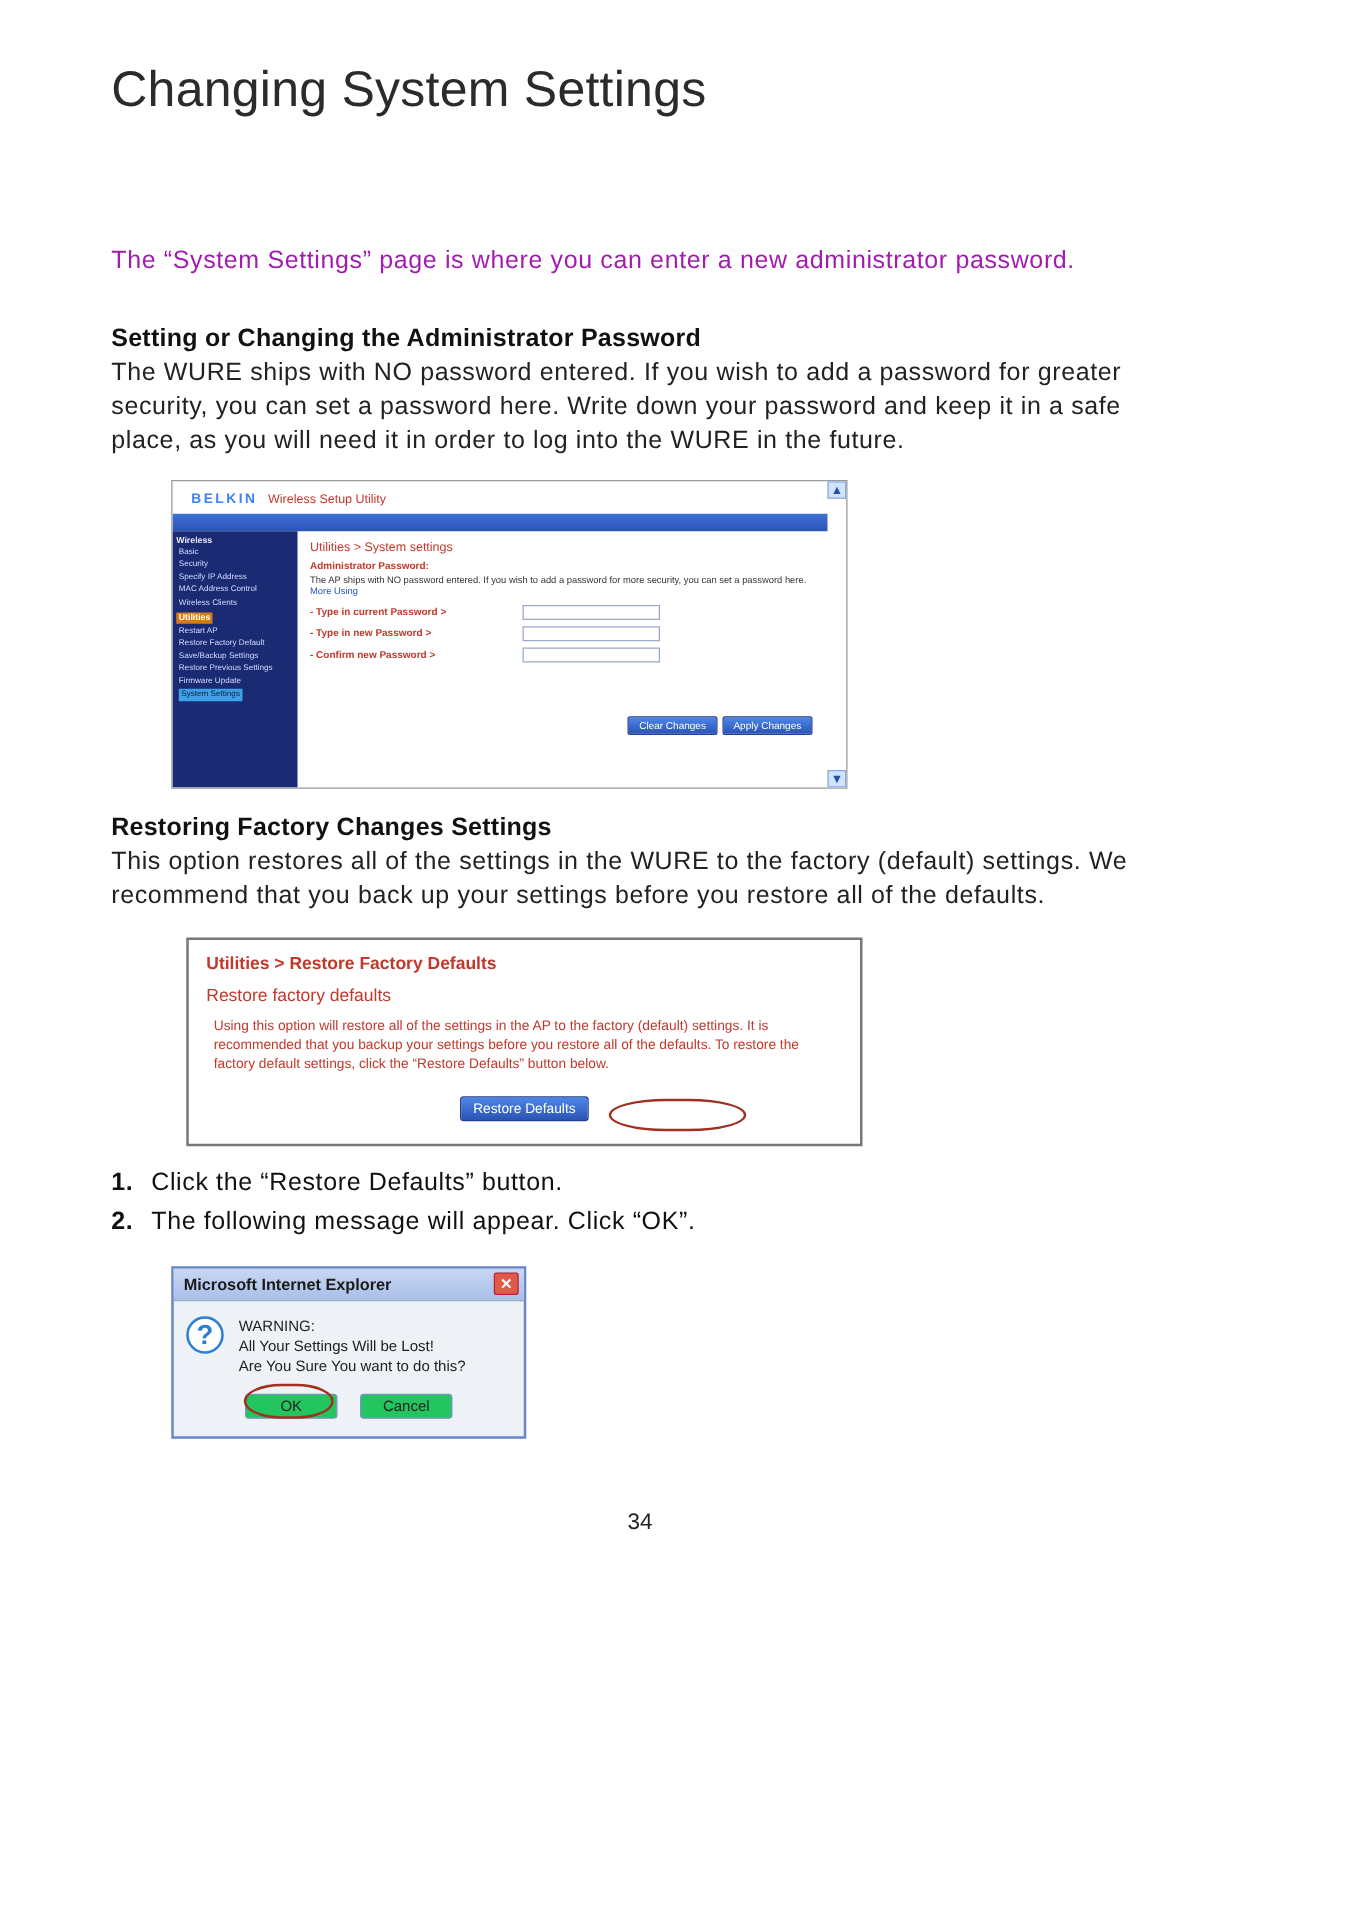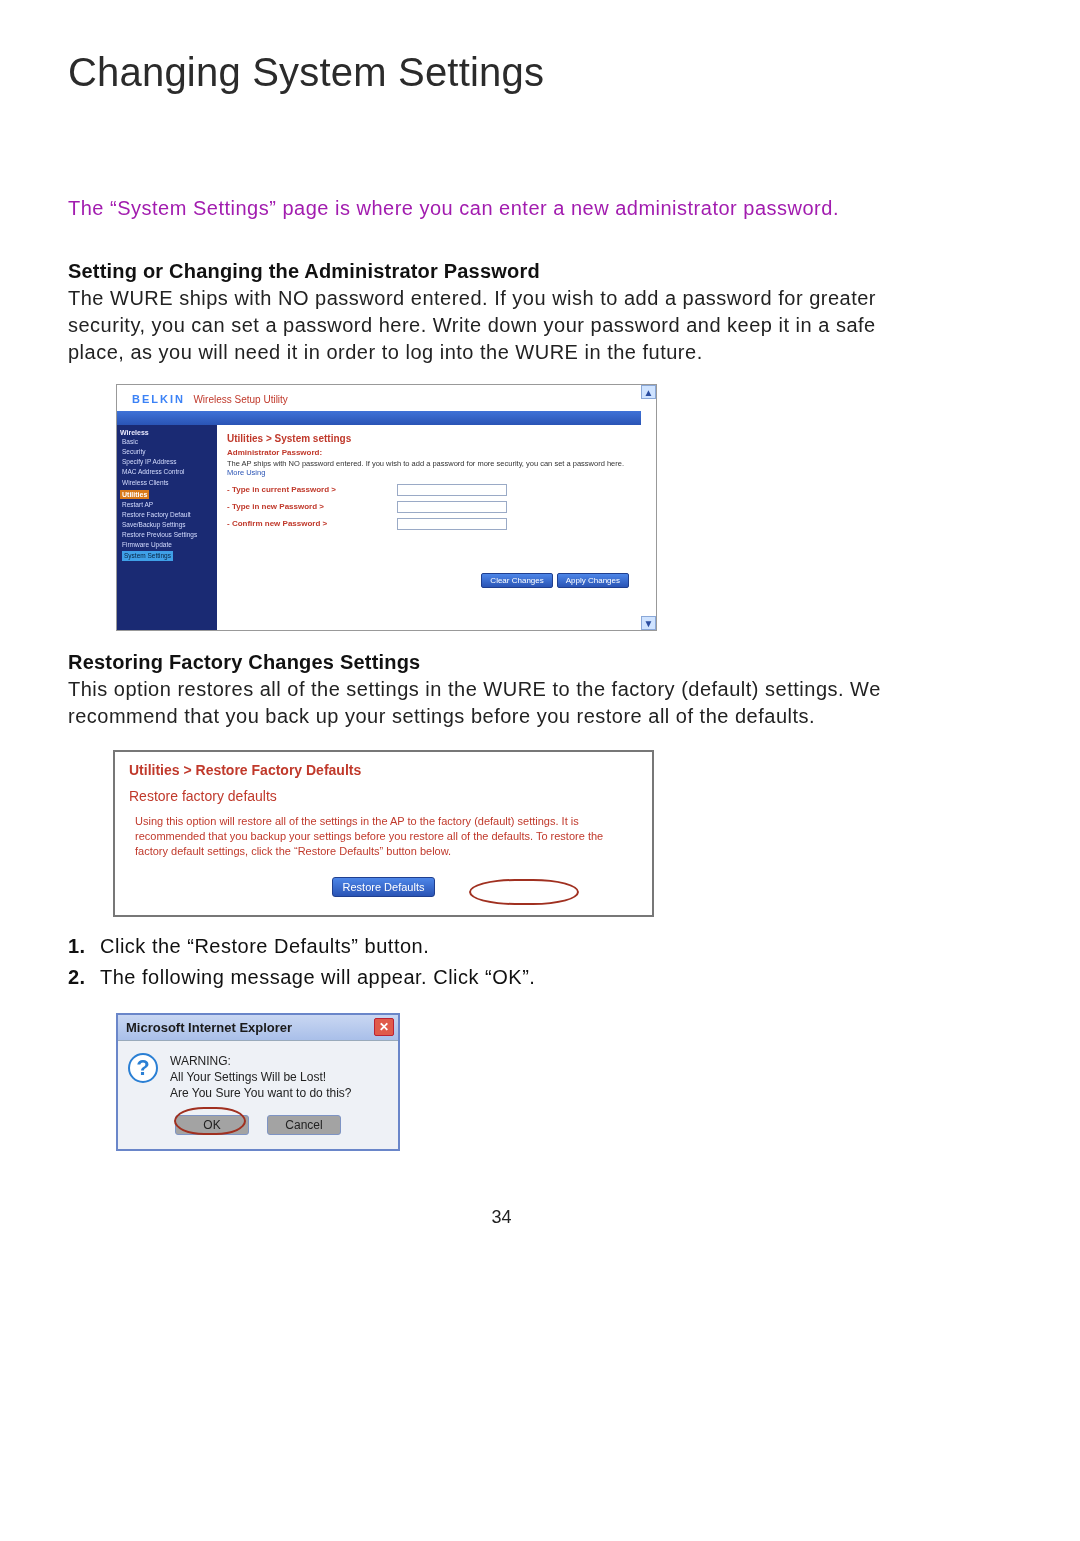--- a/index.html
+++ b/index.html
@@ -1,17 +1,17 @@
 <!DOCTYPE html>
 <html><head>
 <meta charset="utf-8">
 <style>
   * { box-sizing: border-box; margin: 0; padding: 0; }
   html, body { width: 1080px; background: #fff; font-family: Arial, Helvetica, sans-serif; color: #111; }
-  .page { width: 1080px; padding: 50px 145px 40px 68px; }
+  .page { width: 1080px; padding: 50px 145px 40px 89px; }
   .title { font-size: 40px; font-weight: 400; color: #2b2b2b; letter-spacing: 0.2px; margin-bottom: 100px; }
   .para { font-size: 20px; line-height: 1.35; letter-spacing: 0.5px; color: #a21caf; margin-bottom: 38px; }
   .subhead { font-size: 20px; font-weight: 700; color: #111; margin-bottom: 2px; letter-spacing: 0.2px; }
   .para2 { font-size: 20px; line-height: 1.35; letter-spacing: 0.5px; color: #222; }
   .shot-wrap { margin: 18px 0 20px 48px; position: relative; }
   
   .shot1 { width: 541px; height: 247px; border: 1px solid #999; background: #fff; position: relative; overflow: hidden; }
   .shot1 .scroll-up, .shot1 .scroll-dn { position: absolute; right: 0; width: 15px; height: 14px; background: #cfe3ff; color: #2a4da0; font-size: 10px; text-align: center; line-height: 14px; border: 1px solid #8aa8d8; }
   .shot1 .scroll-up { top: 0; }
   .shot1 .scroll-dn { bottom: 0; }
@@ -20,55 +20,55 @@
   .shot1 .brand-sub { color: #c0392b; font-size: 10px; font-weight: 400; margin-left: 4px; letter-spacing: 0; }
   .shot1 .bluebar { position: absolute; left: 0; right: 15px; top: 26px; height: 14px; background: linear-gradient(#3f72d7,#2a54b5); }
   .shot1 .bluebar .links { position: absolute; right: 6px; top: 12px; color: #fff; font-size: 8px; line-height: 14px; letter-spacing: 0.2px; }
   .shot1 .bluebar .links span { margin-left: 4px; }
   .shot1 .sidebar { position: absolute; left: 0; top: 40px; width: 100px; bottom: 0; background: #1a2a73; color: #fff; font-size: 7px; padding: 2px 3px; }
   .shot1 .sidebar .sec { color: #e9e9ff; font-weight: 700; margin: 2px 0 1px 0; font-size: 7px; }
   .shot1 .sidebar .item { color: #d5ddff; padding: 1px 0 1px 2px; font-size: 6.5px; line-height: 1.25; }
   .shot1 .sidebar .hi-or { background: #d97a1a; color: #fff; padding: 1px 2px; display: inline-block; }
   .shot1 .sidebar .hi-bl { background: #3fa0e8; color: #08223f; padding: 1px 2px; display: inline-block; }
   .shot1 .content { position: absolute; left: 100px; right: 15px; top: 40px; bottom: 0; padding: 8px 10px; }
-  .shot1 .crumb { color: #c0392b; font-weight: 700; font-size: 10px; margin-bottom: 0; }
+  .shot1 .crumb { color: #c0392b; font-weight: 400; font-size: 10px; margin-bottom: 0; }
   .shot1 .lbl { color: #c0392b; font-weight: 700; font-size: 8px; margin-top: 4px; }
   .shot1 .desc { color: #333; font-size: 7.5px; line-height: 1.25; margin: 2px 0 6px 0; max-width: 410px; }
   .shot1 .desc .more { color: #2a54b5; }
   .shot1 .row { display: flex; align-items: center; margin: 5px 0; }
   .shot1 .row .t { color: #c0392b; font-weight: 700; font-size: 8px; width: 170px; }
   .shot1 .row input { height: 12px; width: 110px; border: 1px solid #9aaac6; background: #fff; font-size: 7px; padding: 0 2px; }
   .shot1 .btnrow { position: absolute; right: 12px; bottom: 42px; display: flex; gap: 4px; }
   .shot1 .btn { background: linear-gradient(#4d86e8,#2a54b5); border: 1px solid #1f3f8f; color: #fff; font-size: 8px; padding: 2px 8px; border-radius: 2px; }
   
   .shot2 { width: 541px; border: 2px solid #777; background: #fff; padding: 10px 14px 18px 14px; }
   .shot2 .crumb2 { color: #c0392b; font-weight: 700; font-size: 14px; margin-bottom: 10px; }
   .shot2 .sub2 { color: #c0392b; font-size: 14px; margin-bottom: 10px; }
   .shot2 .desc2 { color: #c0392b; font-size: 11px; line-height: 1.35; padding: 0 6px 0 6px; }
   .shot2 .btnwrap { text-align: center; margin-top: 18px; }
   .shot2 .btn2 { background: linear-gradient(#4d86e8,#2a54b5); border: 1px solid #1f3f8f; color: #fff; font-size: 11px; padding: 3px 10px; border-radius: 3px; display: inline-block; }
-  .shot2-wrap { margin: 20px 0 16px 45px; position: relative; }
+  .shot2-wrap { margin: 20px 0 16px 60px; position: relative; }
   .ring { position: absolute; border: 2px solid #a03020; border-radius: 50%/60%; pointer-events: none; }
   .ring-restore { width: 110px; height: 26px; left: 50%; transform: translateX(-50%); bottom: 12px; }
   .ring-ok { width: 72px; height: 28px; left: 58px; bottom: 16px; }
   
   .olist { margin: 18px 0 24px 0; counter-reset: li; }
   .olist .li { display: flex; align-items: baseline; margin: 8px 0; font-size: 20px; letter-spacing: 0.5px; }
   .olist .li .n { font-weight: 700; width: 32px; }
   
   .shot3-wrap { margin: 10px 0 0 48px; position: relative; width: 284px; }
   .shot3 { width: 284px; border: 2px solid #6a86c9; background: #eef1f6; position: relative; }
   .shot3 .titlebar { height: 26px; background: linear-gradient(#c9d7f2,#a9bfe9); display: flex; align-items: center; justify-content: space-between; padding: 0 4px 0 8px; border-bottom: 1px solid #9ab; }
   .shot3 .titlebar .t { font-weight: 700; font-size: 13px; color: #1a1a1a; }
   .shot3 .titlebar .x { width: 20px; height: 18px; background: #e05a4a; border: 1px solid #b23; color: #fff; font-size: 12px; font-weight: 700; text-align: center; line-height: 16px; border-radius: 2px; }
   .shot3 .body { padding: 12px 10px 8px 10px; display: flex; gap: 12px; }
   .shot3 .qicon { width: 30px; height: 30px; border-radius: 50%; background: #fff; border: 2px solid #2a7fd4; color: #2a7fd4; font-size: 22px; font-weight: 900; text-align: center; line-height: 26px; flex: 0 0 30px; }
   .shot3 .msg { font-size: 12px; color: #222; line-height: 1.35; }
   .shot3 .btns { display: flex; justify-content: center; gap: 18px; padding: 6px 0 14px 0; }
-  .shot3 .dbtn { min-width: 74px; padding: 2px 14px; font-size: 12px; background: #a3a3a3; border: 1px solid #7e94c4; border-radius: 3px; color: #222; }
+  .shot3 .dbtn { min-width: 74px; padding: 2px 14px; font-size: 12px; background: #22c55e; border: 1px solid #7e94c4; border-radius: 3px; color: #222; }
   
   .pnum { text-align: center; font-size: 18px; color: #222; margin-top: 56px; }
 </style>
 </head>
 <body>
 
 <div class="page">
   <div class="title">Changing System Settings</div>
 
   <div class="para">The “System Settings” page is where you can enter a new administrator password.</div>

